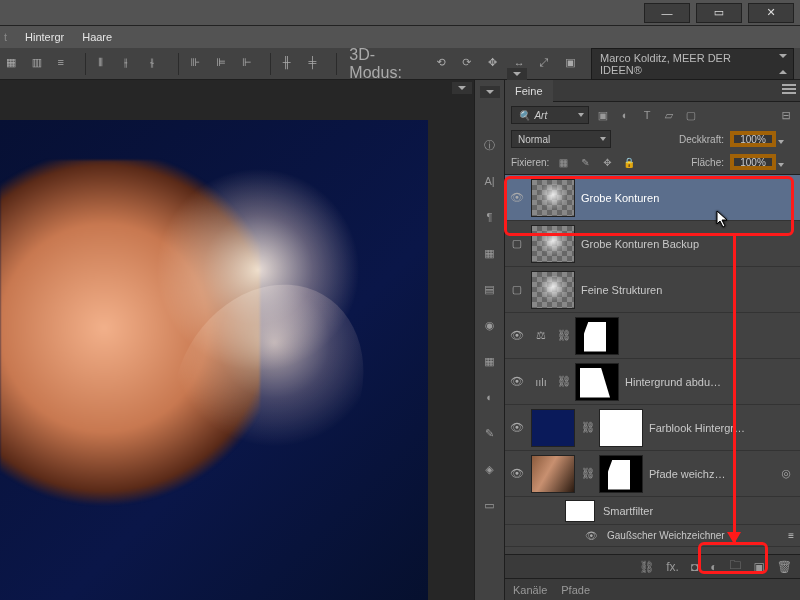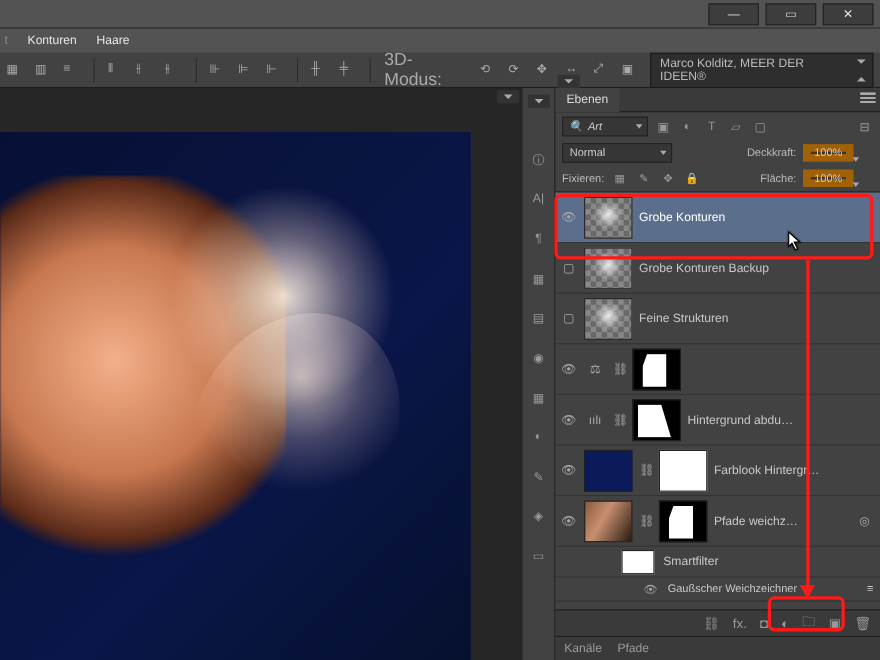--- a/index.html
+++ b/index.html
@@ -33,21 +33,21 @@
   .panel-tab .tab { padding:0 10px; height:22px; display:flex; align-items:center; background:#424242; color:#ddd; font-size:11px; }
   .panel-tab .menu { position:absolute; right:4px; top:4px; width:14px; height:12px; background:repeating-linear-gradient(#aaa,#aaa 2px,transparent 2px,transparent 4px); cursor:pointer; }
   .panel-opts { padding:4px 6px; display:flex; flex-direction:column; gap:6px; border-bottom:1px solid #1e1e1e; }
   .row { display:flex; align-items:center; gap:6px; }
   .dd { height:18px; background:#363636; border:1px solid #222; padding:0 16px 0 6px; display:flex; align-items:center; color:#ccc; font-size:10px; position:relative; flex:0 0 auto; }
   .dd::after { content:""; position:absolute; right:4px; top:6px; border-left:3px solid transparent; border-right:3px solid transparent; border-top:4px solid #aaa; }
   .dd.search { flex:0 0 78px; font-style:italic; }
   .dd.blend { flex:0 0 100px; }
   .mini-ico { width:16px; height:14px; display:inline-flex; align-items:center; justify-content:center; color:#999; }
   .rlabel { font-size:10px; color:#bbb; margin-left:auto; }
-  .pct { width:46px; height:16px; background:#363636; border:7px solid #a16207; color:#ccc; font-size:10px; display:flex; align-items:center; justify-content:center; position:relative; }
+  .pct { width:46px; height:16px; background:#363636; border:4px solid #a16207; color:#ccc; font-size:10px; display:flex; align-items:center; justify-content:center; position:relative; }
   .pct::after { content:""; position:absolute; right:-12px; top:5px; border-left:3px solid transparent; border-right:3px solid transparent; border-top:4px solid #aaa; }
   .lockrow { font-size:10px; color:#bbb; }
   .layers { flex:1; overflow:hidden; background:#424242; display:flex; flex-direction:column; }
   .layer { display:flex; align-items:center; height:46px; border-bottom:1px solid #333; padding:0 4px; gap:6px; }
   .layer.sel { background:#5b6e8c; color:#fff; }
   .eye { width:16px; height:16px; display:flex; align-items:center; justify-content:center; color:#aaa; cursor:pointer; }
   .thumb { width:44px; height:38px; background:#555; border:1px solid #222; flex-shrink:0; }
   .thumb.checker { background:
      linear-gradient(45deg,#666 25%,transparent 25%),
      linear-gradient(-45deg,#666 25%,transparent 25%),
@@ -85,21 +85,21 @@
 <body>
 
 <div class="winbtns">
   <div class="winbtn">—</div>
   <div class="winbtn">▭</div>
   <div class="winbtn">✕</div>
 </div>
 
 <div class="menubar">
   <span style="margin-left:-4px;color:#888">t</span>
-  <span>Konturen</span>
+  <span>Hintergr</span>
   <span>Haare</span>
 </div>
 
 <div class="optbar">
   <span class="opt-ico">▦</span>
   <span class="opt-ico">▥</span>
   <span class="opt-ico">≡</span>
   <span class="divider"></span>
   <span class="opt-ico">⫴</span>
   <span class="opt-ico">⫲</span>
@@ -146,21 +146,21 @@
       <div class="sbtn">▦</div>
       <div class="sbtn">◐</div>
       <div class="sbtn">✎</div>
       <div class="sbtn">◈</div>
       <div class="sbtn">▭</div>
     </div>
 
     <div class="panel-col">
       <div class="panel-tab">
         <div class="collapse" style="position:absolute;left:2px;top:-12px"></div>
-        <div class="tab">Ebenen</div>
+        <div class="tab">Feine</div>
         <div class="menu"></div>
       </div>
 
       <div class="panel-opts">
         <div class="row">
           <div class="dd search">
               <span style="margin-right:4px">🔍</span>
               <span>Art</span>
             </div>
           <span class="mini-ico">▣</span>

